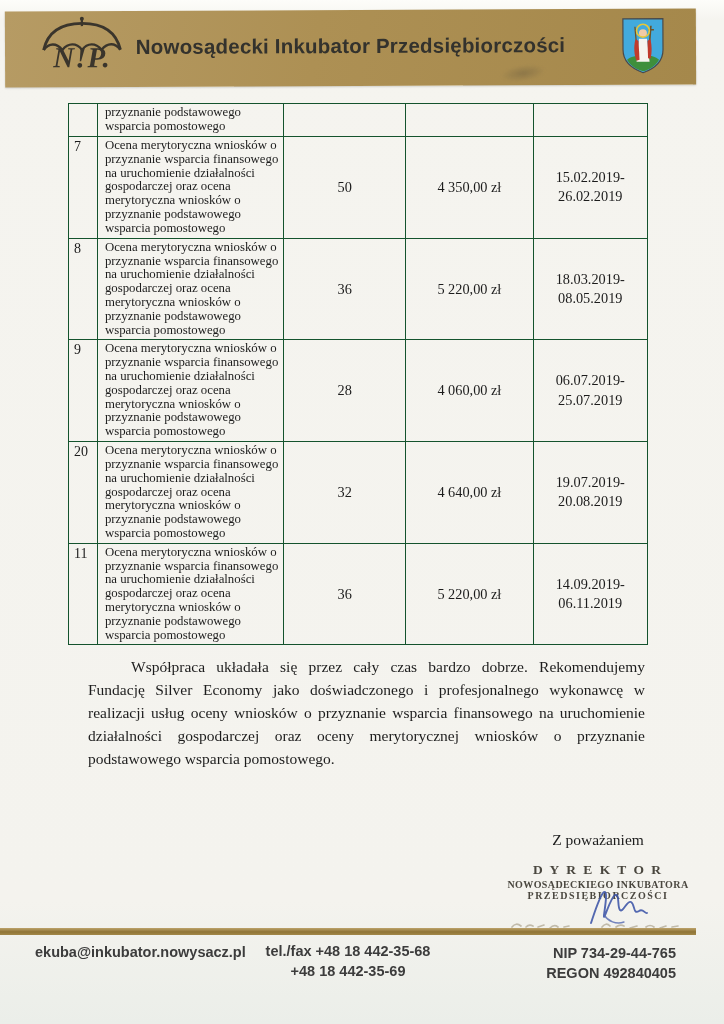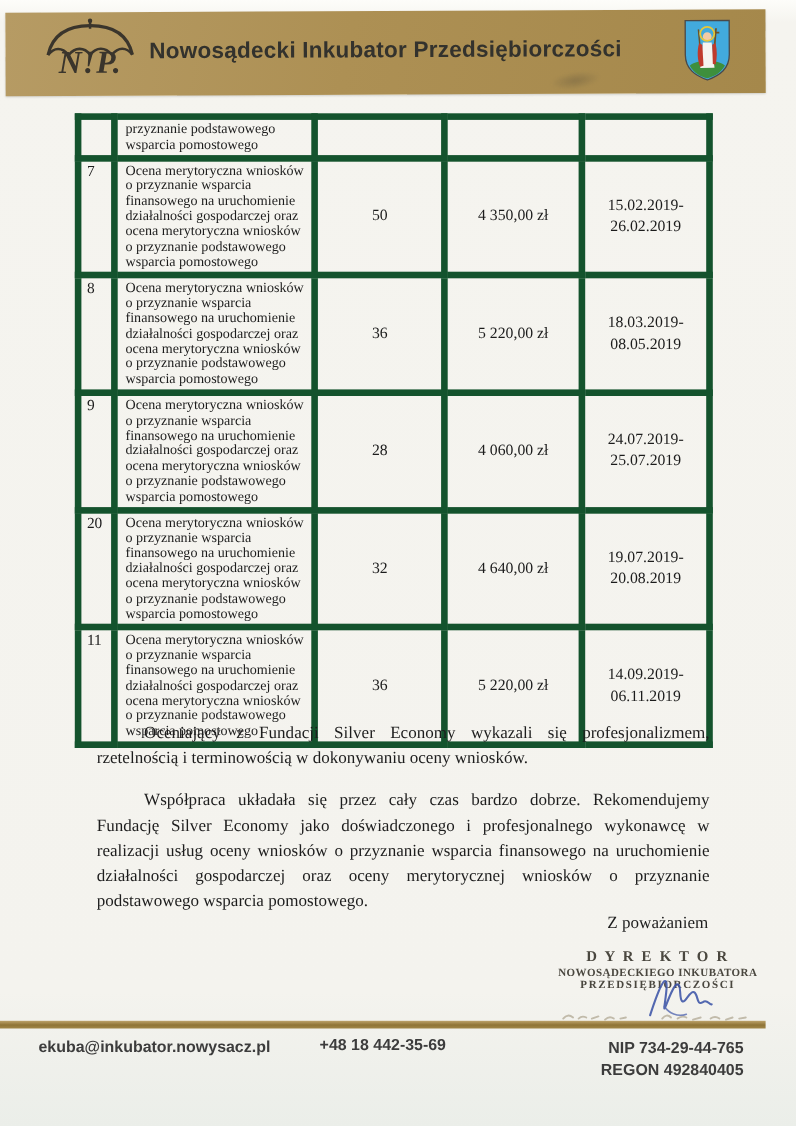--- a/index.html
+++ b/index.html
@@ -19,21 +19,21 @@
     font-family:"Liberation Sans",sans-serif;font-weight:bold;font-size:20.5px;
     color:#33322d;letter-spacing:.2px;}
   .crest{position:absolute;right:31px;top:8px;width:44px;height:58px;}
   .smudge{position:absolute;right:150px;bottom:4px;width:46px;height:16px;
     background:radial-gradient(ellipse at center,rgba(95,84,60,.38) 0%,rgba(95,84,60,0) 70%);
     filter:blur(1px);transform:rotate(-8deg);}
 
   
   table.doc-table{position:absolute;left:68px;top:103px;width:580px;border-collapse:collapse;
     color:#1c1c1c;background:transparent;}
-  .doc-table td{border:6px solid #14532d;padding:1px 3px;}
+  .doc-table td{border:1px solid #14532d;padding:1px 3px;}
   .doc-table td.no{vertical-align:top;font-size:14px;padding:2px 0 0 5px;width:24px;}
   .doc-table td.desc{width:187px;font-size:12.8px;line-height:1.08;padding:2px 3px 2px 7px;vertical-align:top;}
   .doc-table td.num{width:127px;text-align:center;vertical-align:middle;font-size:14.3px;}
   .doc-table td.amt{width:130px;text-align:center;vertical-align:middle;font-size:14.3px;}
   .doc-table td.per{width:112px;text-align:center;vertical-align:middle;font-size:14.3px;line-height:1.35;}
   .doc-table tr.carry{height:33px;}
   .doc-table tr.data-row{height:97px;}
 
   
   .body-text{position:absolute;left:88px;top:655px;width:557px;
@@ -135,21 +135,21 @@
         <div>18.03.2019-</div>
         <div>08.05.2019</div>
       </td>
     </tr>
     <tr class="data-row">
       <td class="no">9</td>
       <td class="desc">Ocena merytoryczna wniosków o przyznanie wsparcia finansowego na uruchomienie działalności gospodarczej oraz ocena merytoryczna wniosków o przyznanie podstawowego wsparcia pomostowego</td>
       <td class="num">28</td>
       <td class="amt">4 060,00 zł</td>
       <td class="per">
-        <div>24.07.2019-</div>
+        <div>06.07.2019-</div>
         <div>25.07.2019</div>
       </td>
     </tr>
     <tr class="data-row">
       <td class="no">20</td>
       <td class="desc">Ocena merytoryczna wniosków o przyznanie wsparcia finansowego na uruchomienie działalności gospodarczej oraz ocena merytoryczna wniosków o przyznanie podstawowego wsparcia pomostowego</td>
       <td class="num">32</td>
       <td class="amt">4 640,00 zł</td>
       <td class="per">
         <div>19.07.2019-</div>
@@ -163,21 +163,20 @@
       <td class="amt">5 220,00 zł</td>
       <td class="per">
         <div>14.09.2019-</div>
         <div>06.11.2019</div>
       </td>
     </tr>
   </tbody>
     </table>
 
   <div class="body-text">
-    <p>Oceniający z Fundacji Silver Economy wykazali się profesjonalizmem, rzetelnością i terminowością w dokonywaniu oceny wniosków.</p>
     <p>Współpraca układała się przez cały czas bardzo dobrze. Rekomendujemy Fundację Silver Economy jako doświadczonego i profesjonalnego wykonawcę w realizacji usług oceny wniosków o przyznanie wsparcia finansowego na uruchomienie działalności gospodarczej oraz oceny merytorycznej wniosków o przyznanie podstawowego wsparcia pomostowego.</p>
   </div>
 
   <div class="closing">
     <div class="salutation">Z poważaniem</div>
     <div class="stamp">
       <div class="stamp-l1">D Y R E K T O R</div>
       <div class="stamp-l2">NOWOSĄDECKIEGO INKUBATORA</div>
       <div class="stamp-l3">PRZEDSIĘBIORCZOŚCI</div>
     </div>
@@ -194,20 +193,21 @@
       </svg>
     </div>
   </div>
 
   <div class="footer-bar"></div>
   <div class="footer">
     <div class="footer-left">
       <div>ekuba@inkubator.nowysacz.pl</div>
     </div>
     <div class="footer-center">
+      <div>tel./fax +48 18 442-35-68</div>
       <div>+48 18 442-35-69</div>
     </div>
     <div class="footer-right">
       <div>NIP 734-29-44-765</div>
       <div>REGON 492840405</div>
     </div>
   </div>
 
 </div>
 

